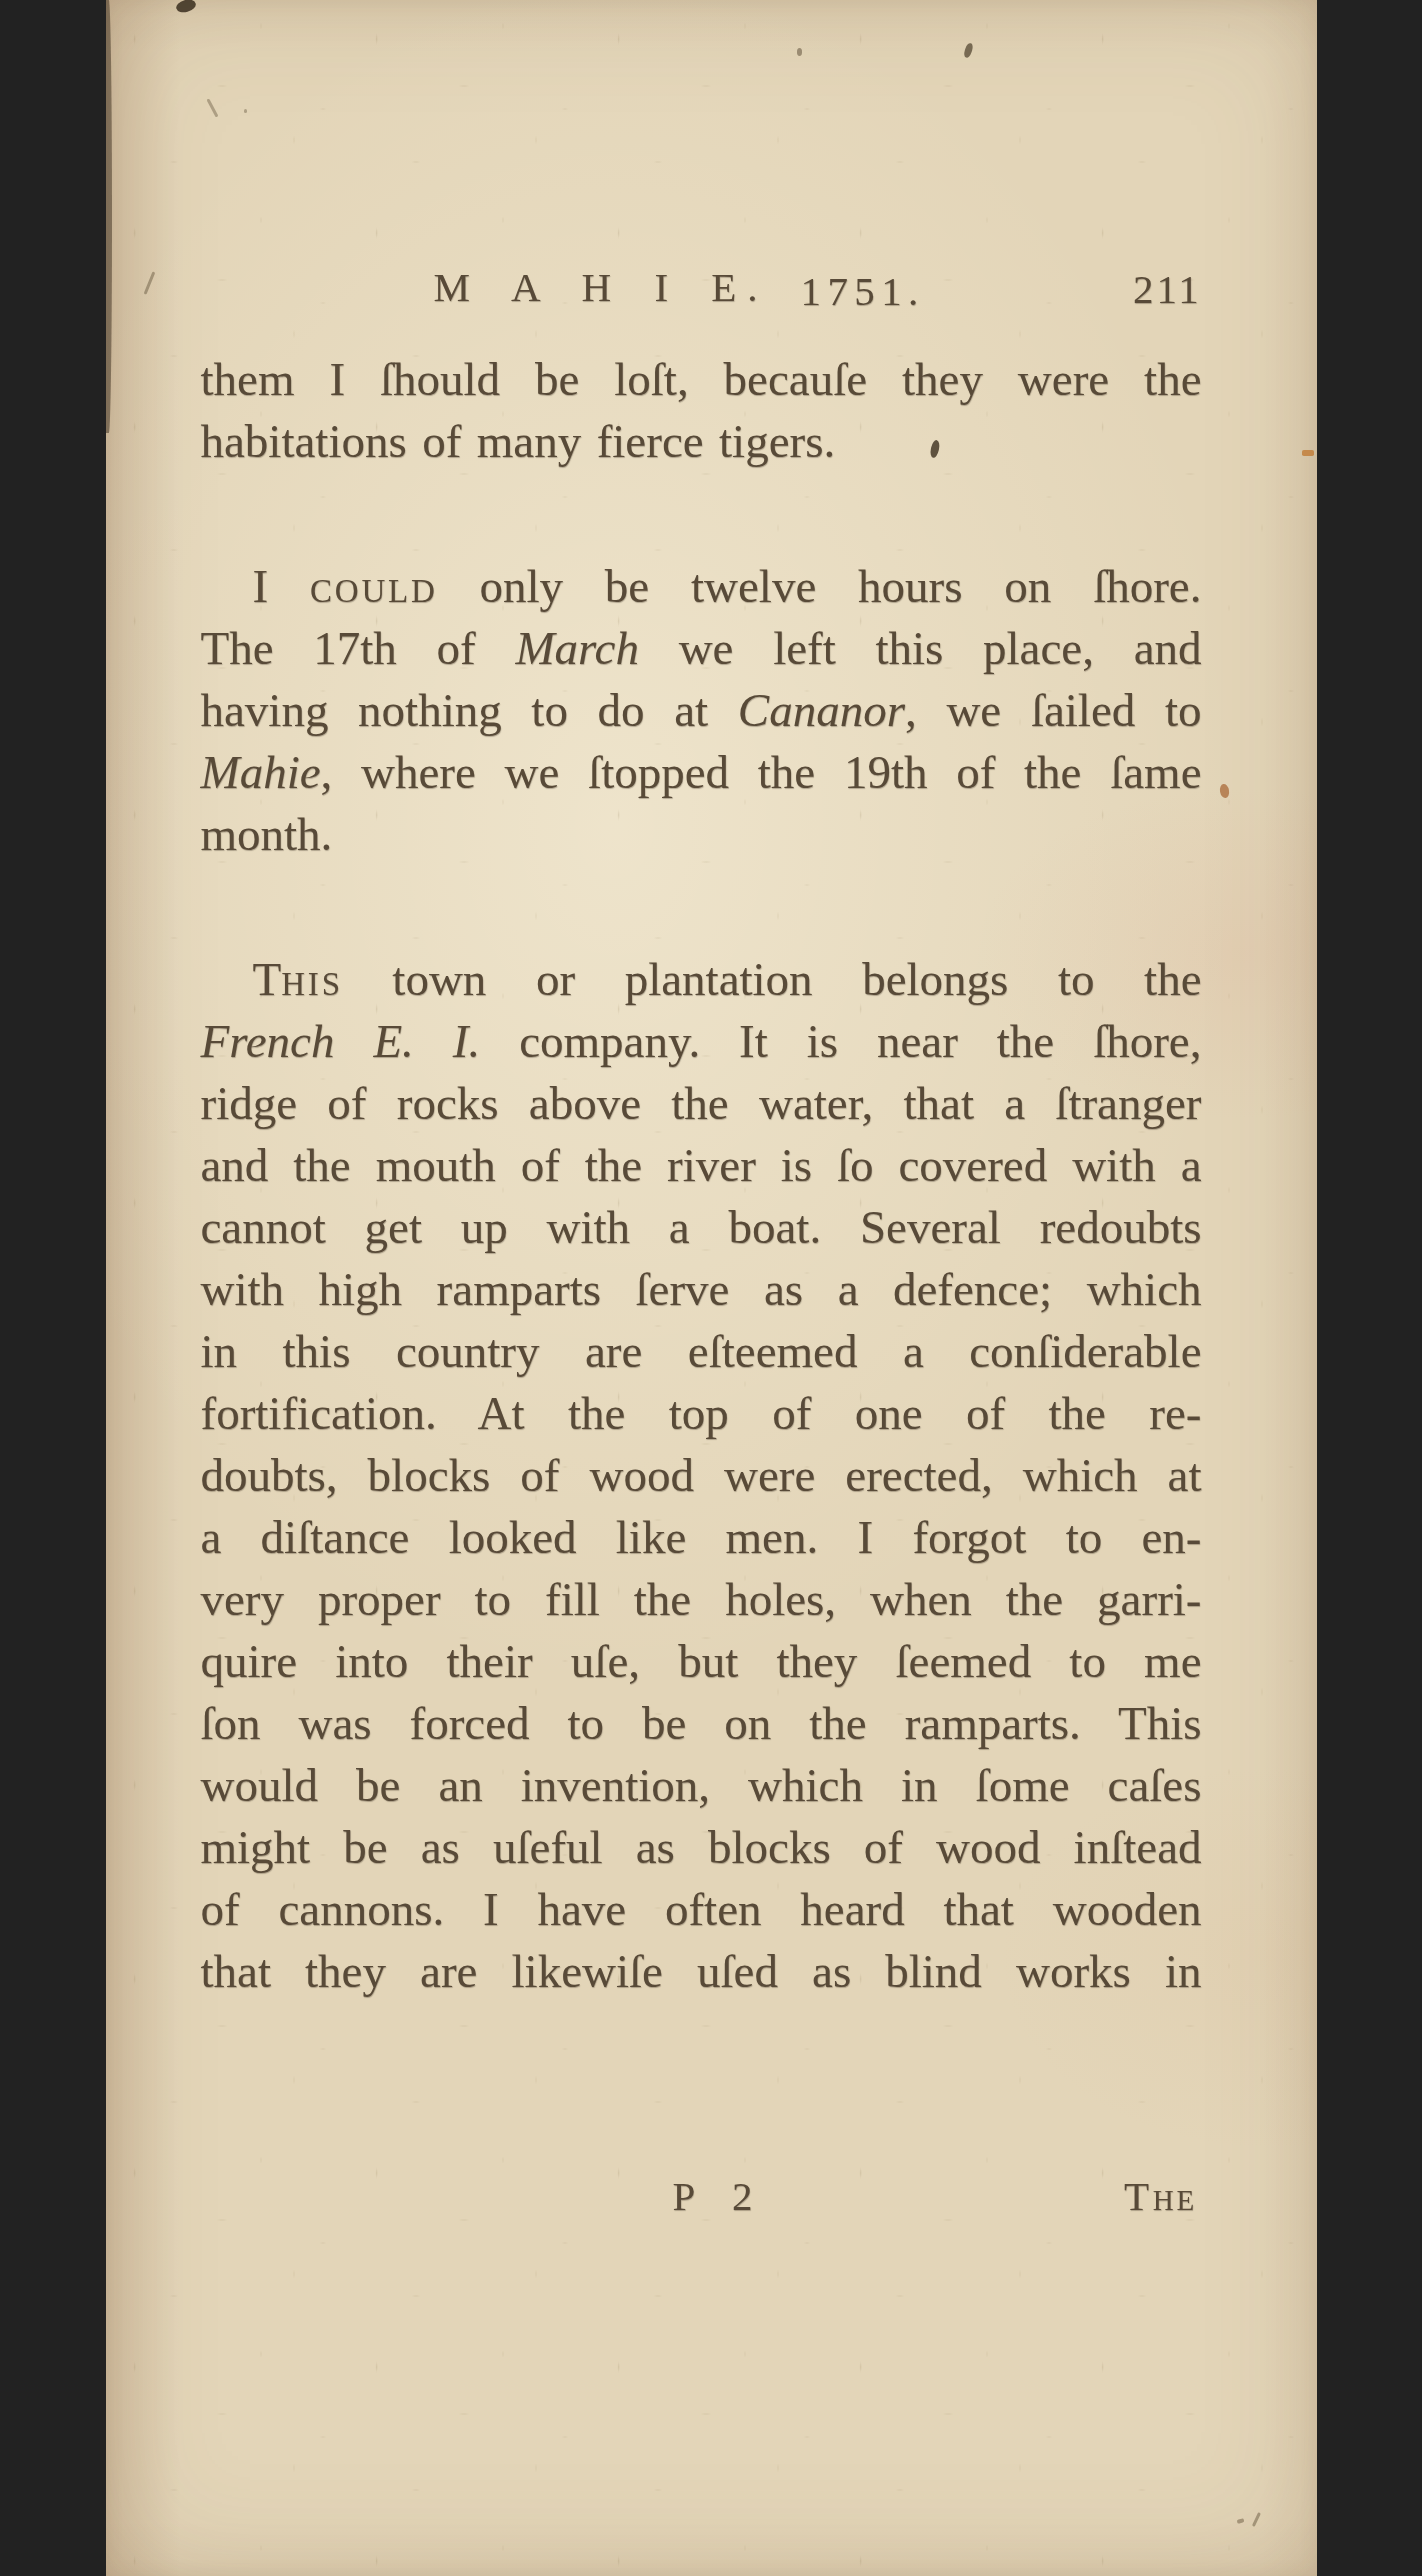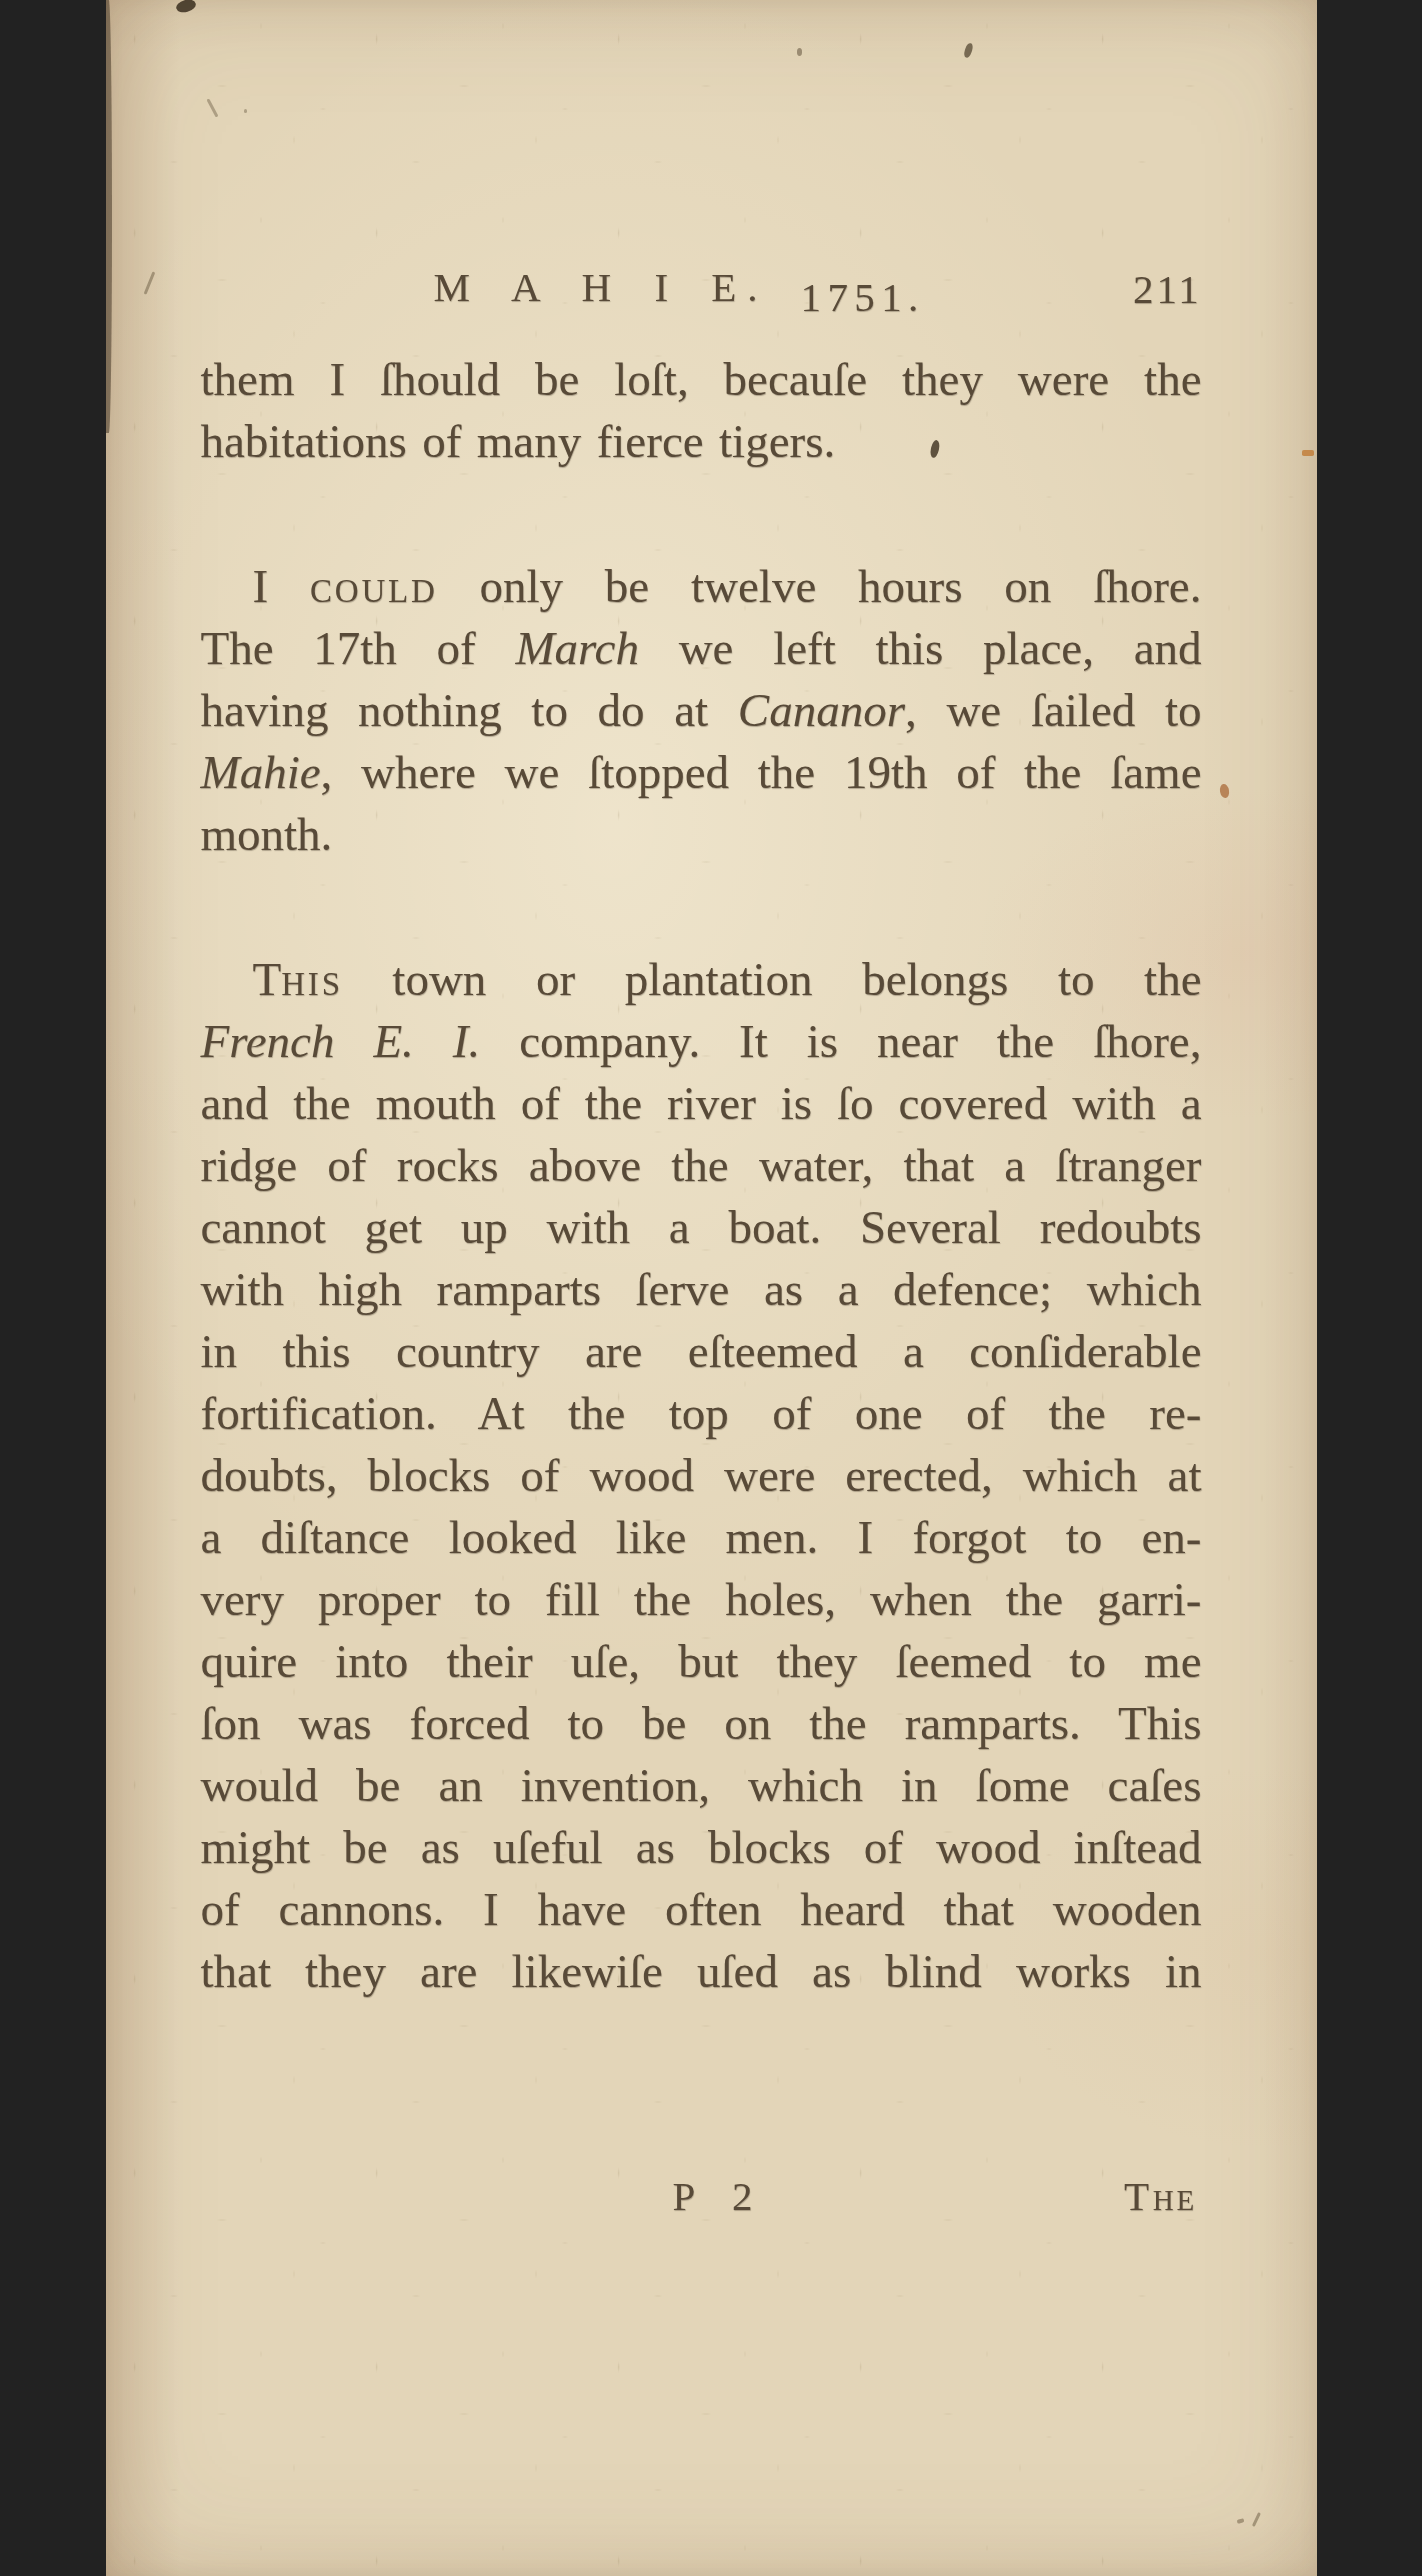--- a/index.html
+++ b/index.html
@@ -31,21 +31,21 @@
       radial-gradient(1.8px 6.4px at 188px 140px,rgba(152,132,86,0.24), rgba(152,132,86,0) 70%),
       radial-gradient(6.4px 1.8px at 68px 162px, rgba(122,102,62,0.20), rgba(122,102,62,0) 70%),
       radial-gradient(1.8px 5.5px at 155px 26px, rgba(140,120,78,0.20), rgba(140,120,78,0) 70%),
       radial-gradient(4.6px 1.8px at 217px 109px,rgba(118,98,58,0.18),  rgba(118,98,58,0) 70%);
     background-size: 242px 194px;
   }
   .textline, .para, .header, .footer { text-shadow: 0.5px 0.7px 0.9px rgba(70,58,42,0.35); }
 
   .header { position: absolute; top: 263px; left: 95px; width: 1001px; height: 59px; font-size: 41px; }
   .header .title  { position: absolute; left: 233px; top: 0; letter-spacing: 11px; word-spacing: 11px; }
-  .header .year   { position: absolute; left: 600px; top: 10px; letter-spacing: 6.4px; }
+  .header .year   { position: absolute; left: 600px; top: 4px; letter-spacing: 6.4px; }
   .header .pagenum{ position: absolute; right: 0;    top: 1.8px; letter-spacing: 2.8px; }
 
   .body-text { position: absolute; top: 348px; left: 95px; width: 1001px; font-size: 47px; line-height: 62px; word-spacing: 3.7px; }
   .para + .para { margin-top: 83px; }
   .para.indent .textline:first-child { text-indent: 52px; }
   .textline { text-align: justify; text-align-last: justify; }
   .textline.last { text-align-last: left; }
   .it { font-style: italic; }
   .sc { font-variant: small-caps; letter-spacing: 2.8px; }
 
@@ -75,22 +75,22 @@
       <div class="para indent">
         <div class="textline"><span>I </span><span class="sc">could</span><span> only be twelve hours on ſhore.</span></div>
         <div class="textline"><span>The 17th of </span><span class="it">March</span><span> we left this place, and</span></div>
         <div class="textline"><span>having nothing to do at </span><span class="it">Cananor</span><span>, we ſailed to</span></div>
         <div class="textline"><span class="it">Mahie</span><span>, where we ſtopped the 19th of the ſame</span></div>
         <div class="textline last"><span>month.</span></div>
       </div>
       <div class="para indent">
         <div class="textline"><span>T</span><span class="sc">his</span><span> town or plantation belongs to the</span></div>
         <div class="textline"><span class="it">French E. I.</span><span> company.  It is near the ſhore,</span></div>
+        <div class="textline"><span>ridge of rocks above the water, that a ſtranger</span></div>
         <div class="textline"><span>and the mouth of the river is ſo covered with a</span></div>
-        <div class="textline"><span>ridge of rocks above the water, that a ſtranger</span></div>
         <div class="textline"><span>cannot get up with a boat.  Several redoubts</span></div>
         <div class="textline"><span>with high ramparts ſerve as a defence; which</span></div>
         <div class="textline"><span>in this country are eſteemed a conſiderable</span></div>
         <div class="textline"><span>fortification.  At the top of one of the re-</span></div>
         <div class="textline"><span>doubts, blocks of wood were erected, which at</span></div>
         <div class="textline"><span>a diſtance looked like men.  I forgot to en-</span></div>
         <div class="textline"><span>very proper to fill the holes, when the garri-</span></div>
         <div class="textline"><span>quire into their uſe, but they ſeemed to me</span></div>
         <div class="textline"><span>ſon was forced to be on the ramparts.  This</span></div>
         <div class="textline"><span>would be an invention, which in ſome caſes</span></div>

